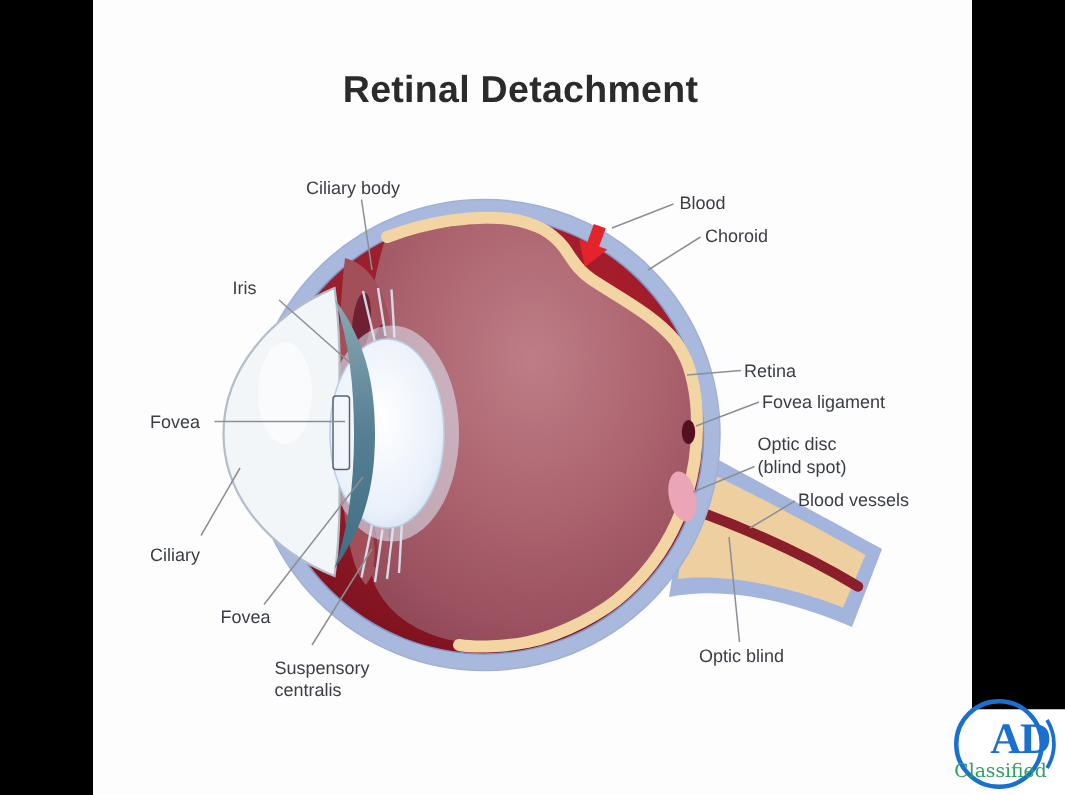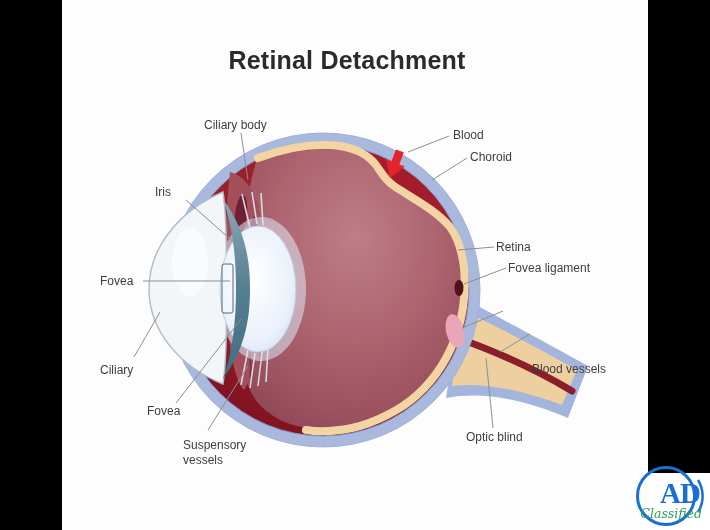--- a/index.html
+++ b/index.html
@@ -26,32 +26,32 @@
   #lbl-iris{left:155px;top:185px;}
   #lbl-pupil{left:100px;top:274px;}
   #lbl-cornea{left:100px;top:363px;}
   #lbl-lens{left:147px;top:404px;}
   #lbl-suspensory{left:183px;top:438px;}
   #lbl-sclera{left:453px;top:128px;}
   #lbl-choroid{left:470px;top:150px;}
   #lbl-retina{left:496px;top:240px;text-align:right;}
   #lbl-fovea{left:508px;top:261px;}
   #lbl-opticdisc{left:505px;top:289px;}
-  #lbl-bloodvessels{left:532px;top:326px;margin-top:36px;}
+  #lbl-bloodvessels{left:532px;top:326px;}
   #lbl-opticnerve{left:466px;top:430px;}
   
   #watermark{position:absolute;left:632px;top:462px;width:78px;height:68px;}
   #logo-initials{
     position:absolute;left:0;top:15px;width:68px;text-align:right;
     font-family:Liberation Serif, serif;font-weight:bold;font-size:29px;
     letter-spacing:-1px;color:var(--logo_blue,#1a6fd0);
   }
   #logo-name{
-    position:absolute;left:0px;top:44px;width:70px;text-align:right;
-    font-family:"DejaVu Serif", serif;font-style:italic;font-size:12.5px;
+    position:absolute;left:0px;top:44px;width:70px;text-align:center;
+    font-family:"DejaVu Serif", serif;font-size:12.5px;
     color:var(--logo_green,#2f9e5f);
   }
 </style>
 </head>
 <body>
 
 <div id="stage">
 
   <svg id="eye-art" width="710" height="530" viewBox="0 0 710 530">
     <defs>
@@ -143,26 +143,30 @@
 
   <div class="title">Retinal Detachment</div>
 
   <div class="lbl" id="lbl-ciliary">Ciliary body</div>
   <div class="lbl" id="lbl-iris">Iris</div>
   <div class="lbl" id="lbl-pupil">Fovea</div>
   <div class="lbl" id="lbl-cornea">Ciliary</div>
   <div class="lbl" id="lbl-lens">Fovea</div>
   <div class="lbl" id="lbl-suspensory">
     <div>Suspensory</div>
-    <div>vessels</div>
+    <div>centralis</div>
   </div>
   <div class="lbl" id="lbl-sclera">Blood</div>
   <div class="lbl" id="lbl-choroid">Choroid</div>
   <div class="lbl" id="lbl-retina">Retina</div>
   <div class="lbl" id="lbl-fovea">Fovea ligament</div>
+  <div class="lbl" id="lbl-opticdisc">
+    <div>Optic disc</div>
+    <div>(blind spot)</div>
+  </div>
   <div class="lbl" id="lbl-bloodvessels">Blood vessels</div>
   <div class="lbl" id="lbl-opticnerve">Optic blind</div>
 
   <div class="letterbox" id="bar-left"></div>
   <div class="letterbox" id="bar-right"></div>
   <div id="logo-backdrop"></div>
   <div id="watermark">
     <svg width="78" height="68" viewBox="0 0 78 68">
       <circle cx="34" cy="34" r="28.5" fill="none" stroke="#1a6fd0" stroke-width="3"></circle>
       <path d="M 66,18 A 30 30 0 0 1 66,50" fill="none" stroke="#1a6fd0" stroke-width="2.5"></path>

